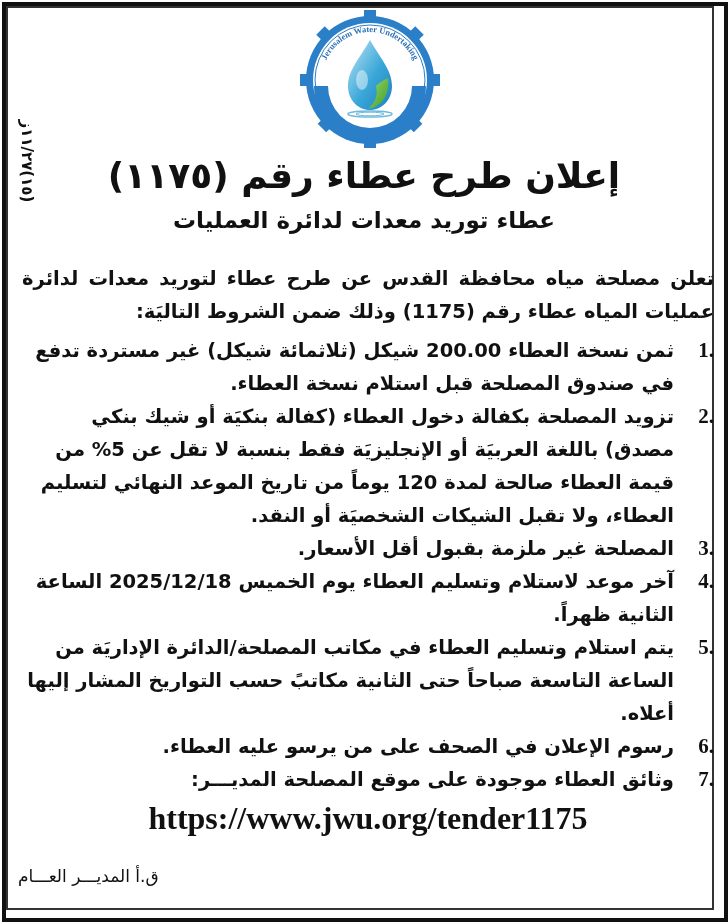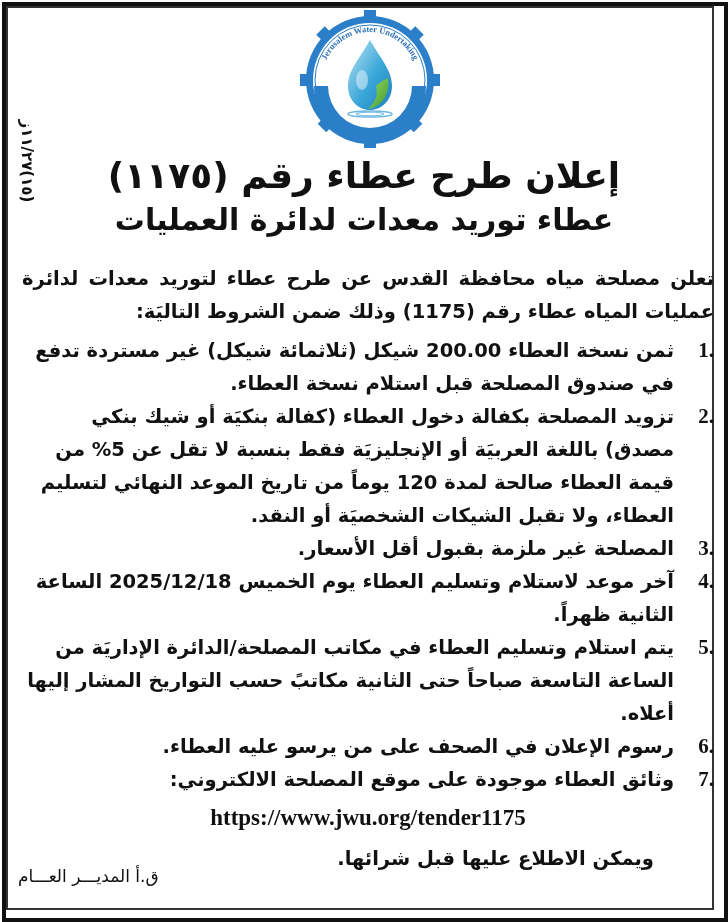--- a/index.html
+++ b/index.html
@@ -3,29 +3,29 @@
 <meta charset="utf-8">
 <style>
   html, body { margin: 0; padding: 0; background: #ffffff; }
   body { width: 728px; height: 922px; position: relative; overflow: hidden; font-family: "DejaVu Sans", sans-serif; color: #111; }
   .frame-outer { position: absolute; left: 2px; top: 2px; width: 718px; height: 912px; border: 4px solid #111; }
   .frame-inner { position: absolute; left: 6px; top: 6px; width: 704px; height: 900px; border: 2px solid #333; background: #fff; }
   .side-ref { position: absolute; left: 12px; top: 96px; width: 30px; height: 130px; display: flex; align-items: center; justify-content: center; }
   .side-ref span { display: block; transform: rotate(90deg); white-space: nowrap; font-size: 15px; font-weight: bold; direction: rtl; letter-spacing: 1px; }
   .logo { position: absolute; left: 300px; top: 10px; width: 140px; height: 138px; }
   .title1 { position: absolute; left: 40px; right: 40px; top: 154px; text-align: center; font-size: 36px; font-weight: bold; direction: rtl; line-height: 44px; }
-  .title2 { position: absolute; left: 40px; right: 40px; top: 198px; text-align: center; font-size: 30px; font-weight: bold; direction: rtl; line-height: 44px; }
+  .title2 { position: absolute; left: 40px; right: 40px; top: 198px; text-align: center; font-size: 23px; font-weight: bold; direction: rtl; line-height: 44px; }
   .body { position: absolute; left: 22px; right: 14px; top: 262px; direction: rtl; font-size: 19.5px; font-weight: bold; line-height: 33px; }
   .intro { margin: 0; text-align: justify; text-align-last: right; }
   .items { margin: 6px 0 0 0; padding: 0; list-style: none; }
   .items li { display: flex; flex-direction: row; }
   .items .num { width: 40px; flex: 0 0 40px; text-align: right; direction: ltr; font-family: "Liberation Serif", serif; font-size: 21px; }
   .items .num-wrap { width: 40px; flex: 0 0 40px; display: flex; justify-content: flex-start; }
   .items .txt { flex: 1; }
-  .url { text-align: center; direction: ltr; font-family: "Liberation Serif", serif; font-size: 23px; font-weight: bold; margin: 4px 0 0 0; line-height: 36px; }
+  .url { text-align: center; direction: ltr; font-family: "Liberation Serif", serif; font-size: 32px; font-weight: bold; margin: 4px 0 0 0; line-height: 36px; }
   .note { margin: 6px 60px 0 0; }
   .signature { position: absolute; left: 18px; top: 866px; direction: rtl; font-size: 17px; font-weight: normal; letter-spacing: 1px; }
 </style>
 </head>
 <body>
 
 <div class="frame-outer"></div>
 <div class="frame-inner"></div>
 
 <div class="side-ref">
@@ -116,20 +116,19 @@
     <li>
       <span class="num-wrap">
           <span class="num">6.</span>
         </span>
       <span class="txt">رسوم الإعلان في الصحف على من يرسو عليه العطاء.</span>
     </li>
     <li>
       <span class="num-wrap">
           <span class="num">7.</span>
         </span>
-      <span class="txt">وثائق العطاء موجودة على موقع المصلحة الالكتروني:</span>
+      <span class="txt">وثائق العطاء موجودة على موقع المصلحة المديـــر:</span>
     </li>
   </ol>
   <div class="url">https://www.jwu.org/tender1175</div>
-  <p class="note">ويمكن الاطلاع عليها قبل شرائها.</p>
 </div>
 
 <div class="signature">ق.أ المديـــر العـــام</div>
 
 </body></html>

